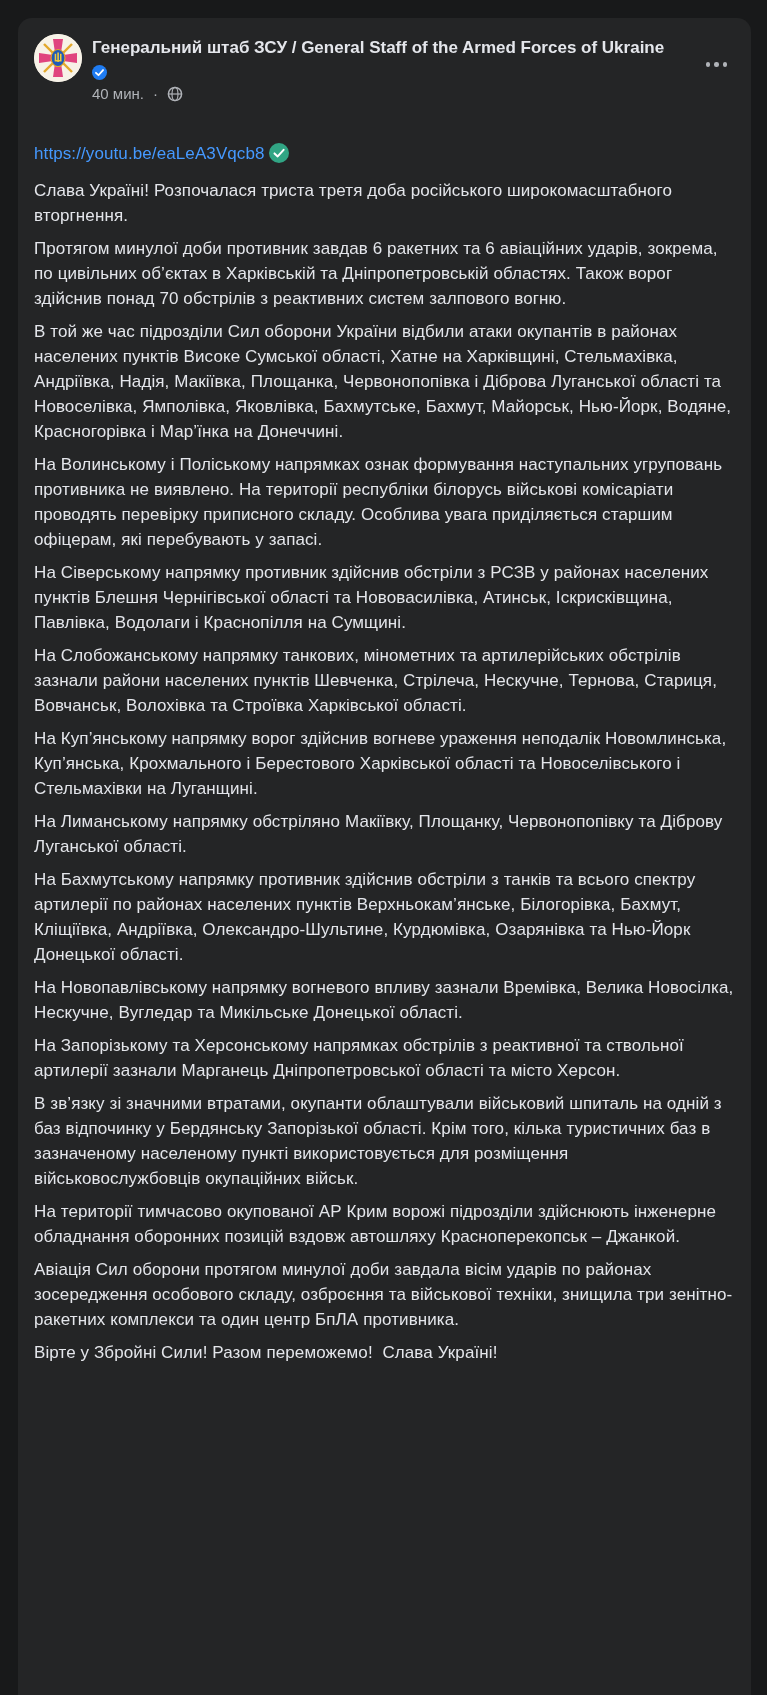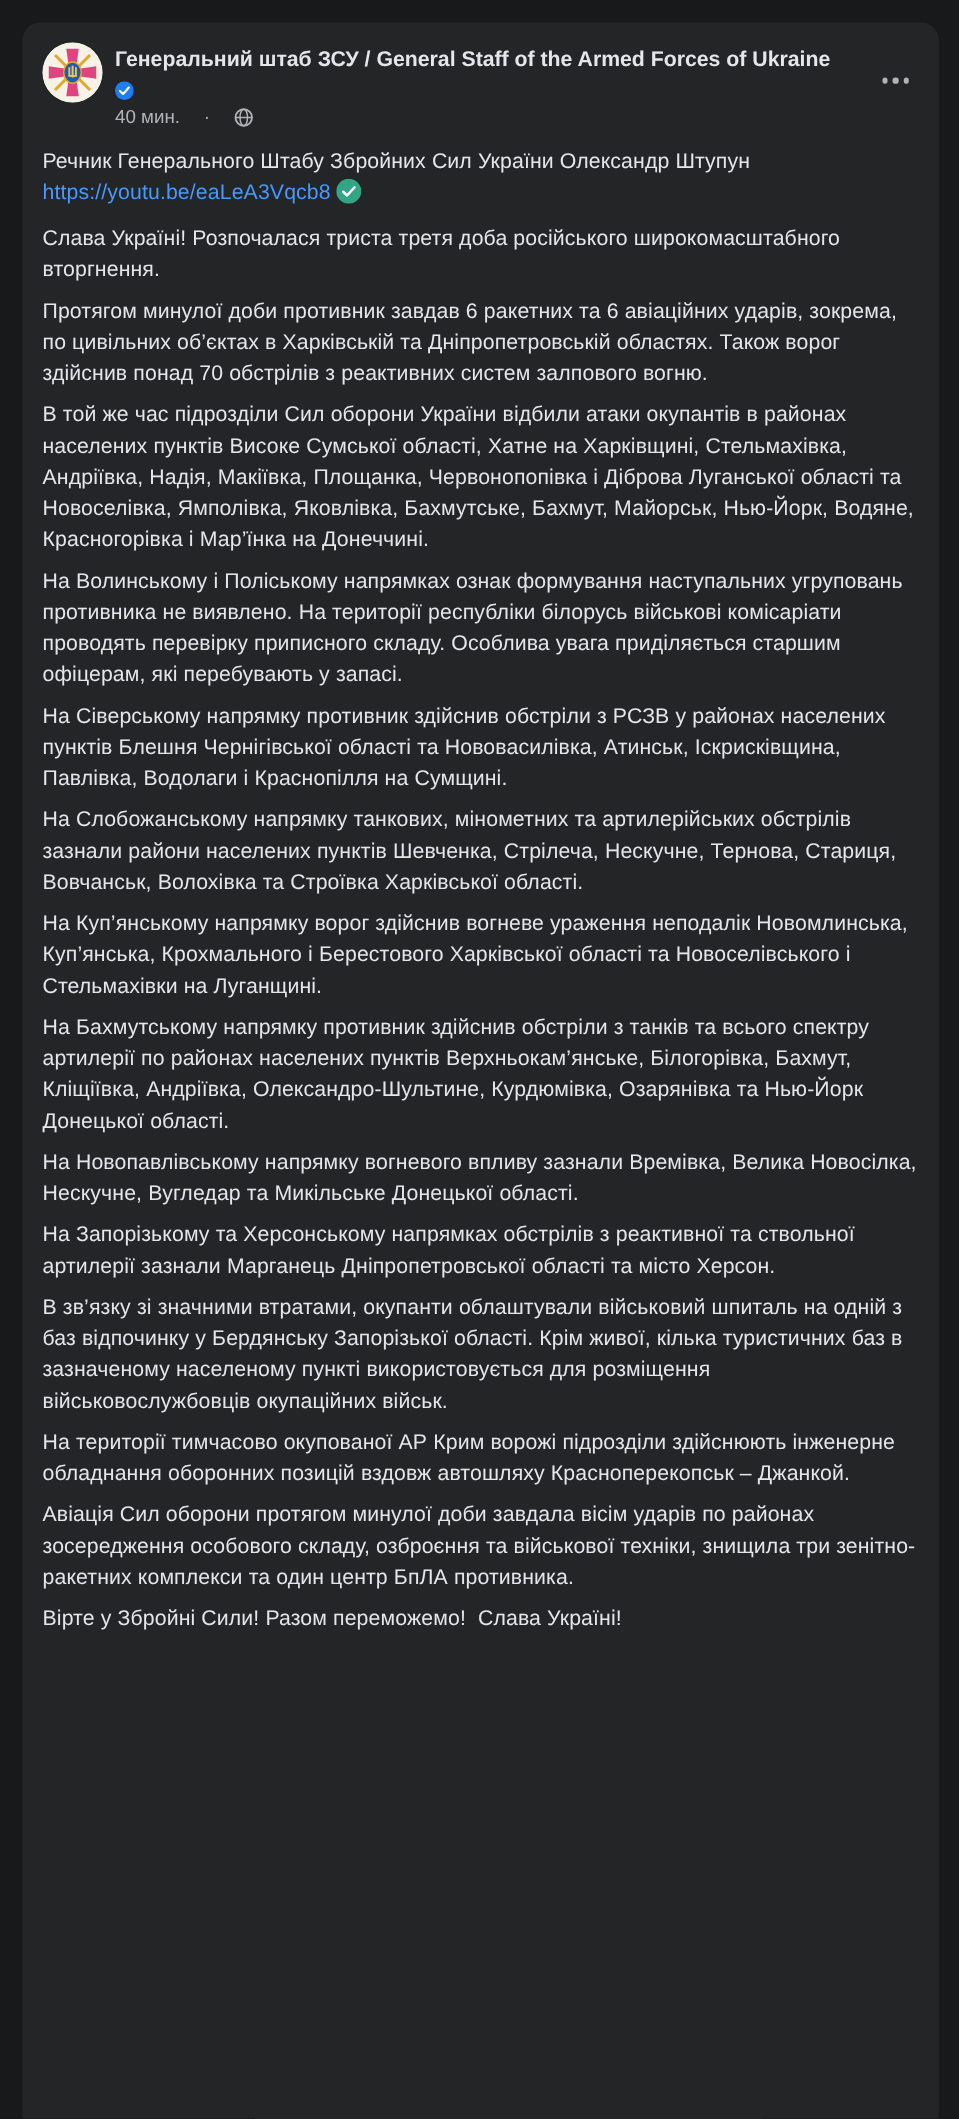--- a/index.html
+++ b/index.html
@@ -9,21 +9,21 @@
   .card{position:absolute;left:18px;top:18px;width:733px;height:1677px;
         background:var(--card_bg,#242526);border-radius:14px 14px 0 0;
         padding:16px 16px 0 16px;}
   .post-header{position:relative;display:flex;align-items:flex-start;margin-bottom:13px;}
   .avatar{width:48px;height:48px;border-radius:50%;flex:0 0 auto;cursor:pointer;
           background:#f7f2e7;overflow:hidden;}
   .header-info{margin-left:10px;padding-top:1px;}
   .page-name{display:block;max-width:575px;color:var(--text,#e4e6eb);font-size:17px;
              font-weight:700;line-height:26px;text-decoration:none;cursor:pointer;text-align:center;}
   .badge-row{margin-top:3px;height:16px;display:flex;align-items:center;}
-  .meta-row{margin-top:5px;display:flex;align-items:center;gap:19px;
+  .meta-row{margin-top:5px;display:flex;align-items:center;gap:9px;
             color:var(--muted,#b0b3b8);font-size:15px;line-height:18px;}
   .meta-row .ts{cursor:pointer;}
   .more-btn{position:absolute;right:2px;top:20px;display:flex;gap:4px;border:none;
             background:transparent;padding:8px 6px;cursor:pointer;}
   .more-btn .d{width:4.5px;height:4.5px;border-radius:50%;background:var(--muted,#b0b3b8);}
   .post-body{color:var(--text,#e4e6eb);font-size:17px;line-height:25px;letter-spacing:.1px;}
   .post-body p{margin:0 0 8px 0;white-space:pre-wrap;}
   .post-body p:last-child{margin-bottom:0;}
   .post-body a.yt-link{color:var(--link,#4599ff);text-decoration:none;cursor:pointer;}
   .check-emoji{display:inline-block;vertical-align:-4px;margin-left:4px;}
@@ -73,34 +73,35 @@
       </div>
 
       <button class="more-btn" aria-label="more">
         <span class="d"></span>
         <span class="d"></span>
         <span class="d"></span>
       </button>
     </header>
 
     <div class="post-body" id="post-body">
-        <p><span>Речник Генерального Штабу Збройних Сил України Олександр Штупун</span><br><a class="yt-link" href="#">https://youtu.be/eaLeA3Vqcb8</a><span class="check-emoji"><svg width="20" height="20" viewBox="0 0 20 20">
+        <p><br><a class="yt-link" href="#">https://youtu.be/eaLeA3Vqcb8</a><span class="check-emoji"><svg width="20" height="20" viewBox="0 0 20 20">
               <circle cx="10" cy="10" r="10" fill="#31a584"></circle>
               <path d="M5.5 10.4 L8.7 13.4 L14.6 6.8" fill="none" stroke="#fff" stroke-width="2" stroke-linecap="round" stroke-linejoin="round"></path>
             </svg></span></p>
         <p><span>Слава Україні! Розпочалася триста третя доба російського широкомасштабного вторгнення.</span></p>
         <p><span>Протягом минулої доби противник завдав 6 ракетних та 6 авіаційних ударів, зокрема, по цивільних об’єктах в Харківській та Дніпропетровській областях. Також ворог здійснив понад 70 обстрілів з реактивних систем залпового вогню.</span></p>
         <p><span>В той же час підрозділи Сил оборони України відбили атаки окупантів в районах населених пунктів Високе Сумської області, Хатне на Харківщині, Стельмахівка, Андріївка, Надія, Макіївка, Площанка, Червонопопівка і Діброва Луганської області та Новоселівка, Ямполівка, Яковлівка, Бахмутське, Бахмут, Майорськ, Нью-Йорк, Водяне, Красногорівка і Мар’їнка на Донеччині.</span></p>
         <p><span>На Волинському і Поліському напрямках ознак формування наступальних угруповань противника не виявлено. На території республіки білорусь військові комісаріати проводять перевірку приписного складу. Особлива увага приділяється старшим офіцерам, які перебувають у запасі.</span></p>
         <p><span>На Сіверському напрямку противник здійснив обстріли з РСЗВ у районах населених пунктів Блешня Чернігівської області та Нововасилівка, Атинськ, Іскрисківщина, Павлівка, Водолаги і Краснопілля на Сумщині.</span></p>
         <p><span>На Слобожанському напрямку танкових, мінометних та артилерійських обстрілів зазнали райони населених пунктів Шевченка, Стрілеча, Нескучне, Тернова, Стариця, Вовчанськ, Волохівка та Строївка Харківської області.</span></p>
         <p><span>На Куп’янському напрямку ворог здійснив вогневе ураження неподалік Новомлинська, Куп’янська, Крохмального і Берестового Харківської області та Новоселівського і Стельмахівки на Луганщині.</span></p>
+        <p><span>На Лиманському напрямку обстріляно Макіївку, Площанку, Червонопопівку та Діброву Луганської області.</span></p>
         <p><span>На Бахмутському напрямку противник здійснив обстріли з танків та всього спектру артилерії по районах населених пунктів Верхньокам’янське, Білогорівка, Бахмут, Кліщіївка, Андріївка, Олександро-Шультине, Курдюмівка, Озарянівка та Нью-Йорк Донецької області.</span></p>
         <p><span>На Новопавлівському напрямку вогневого впливу зазнали Времівка, Велика Новосілка, Нескучне, Вугледар та Микільське Донецької області.</span></p>
         <p><span>На Запорізькому та Херсонському напрямках обстрілів з реактивної та ствольної артилерії зазнали Марганець Дніпропетровської області та місто Херсон.</span></p>
-        <p><span>В зв’язку зі значними втратами, окупанти облаштували військовий шпиталь на одній з баз відпочинку у Бердянську Запорізької області. Крім живої, кілька туристичних баз в зазначеному населеному пункті використовується для розміщення військовослужбовців окупаційних військ.</span></p>
+        <p><span>В зв’язку зі значними втратами, окупанти облаштували військовий шпиталь на одній з баз відпочинку у Бердянську Запорізької області. Крім того, кілька туристичних баз в зазначеному населеному пункті використовується для розміщення військовослужбовців окупаційних військ.</span></p>
         <p><span>На території тимчасово окупованої АР Крим ворожі підрозділи здійснюють інженерне обладнання оборонних позицій вздовж автошляху Красноперекопськ – Джанкой.</span></p>
         <p><span>Авіація Сил оборони протягом минулої доби завдала вісім ударів по районах зосередження особового складу, озброєння та військової техніки, знищила три зенітно-ракетних комплекси та один центр БпЛА противника.</span></p>
         <p><span>Вірте у Збройні Сили! Разом переможемо!  Слава Україні!</span></p>
       </div>
 
   </article>
 </div>
 
 </body></html>

